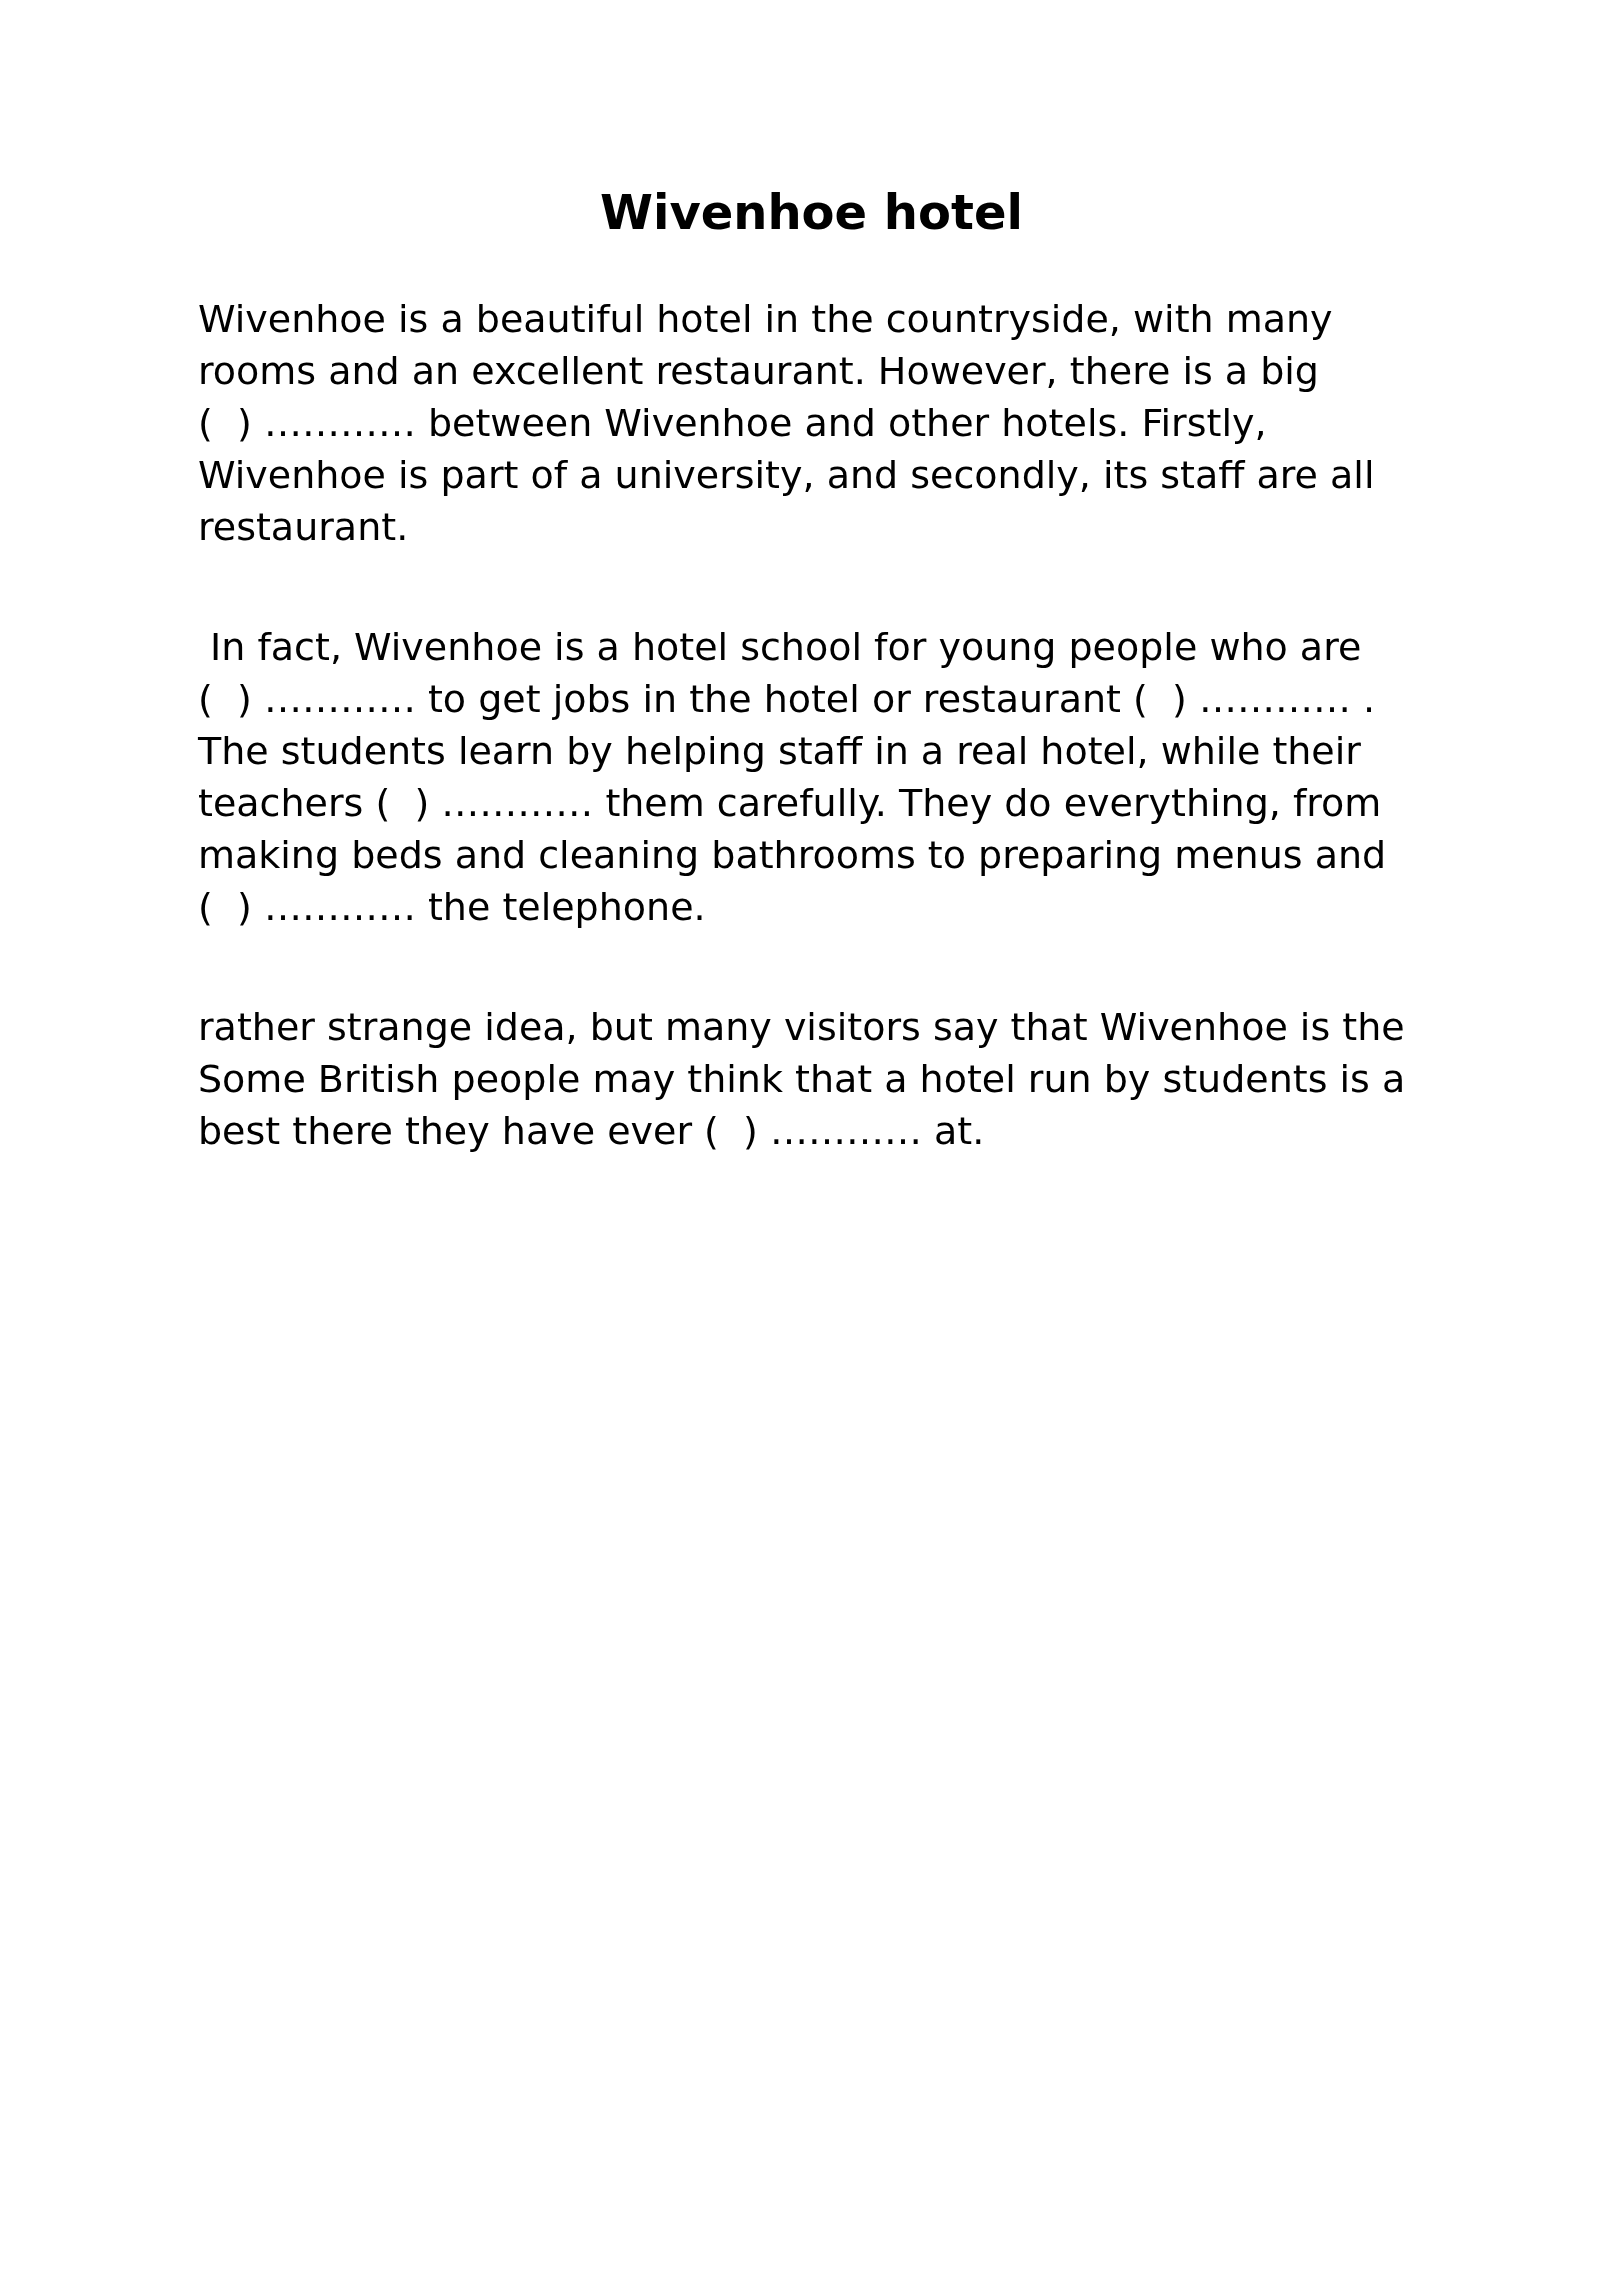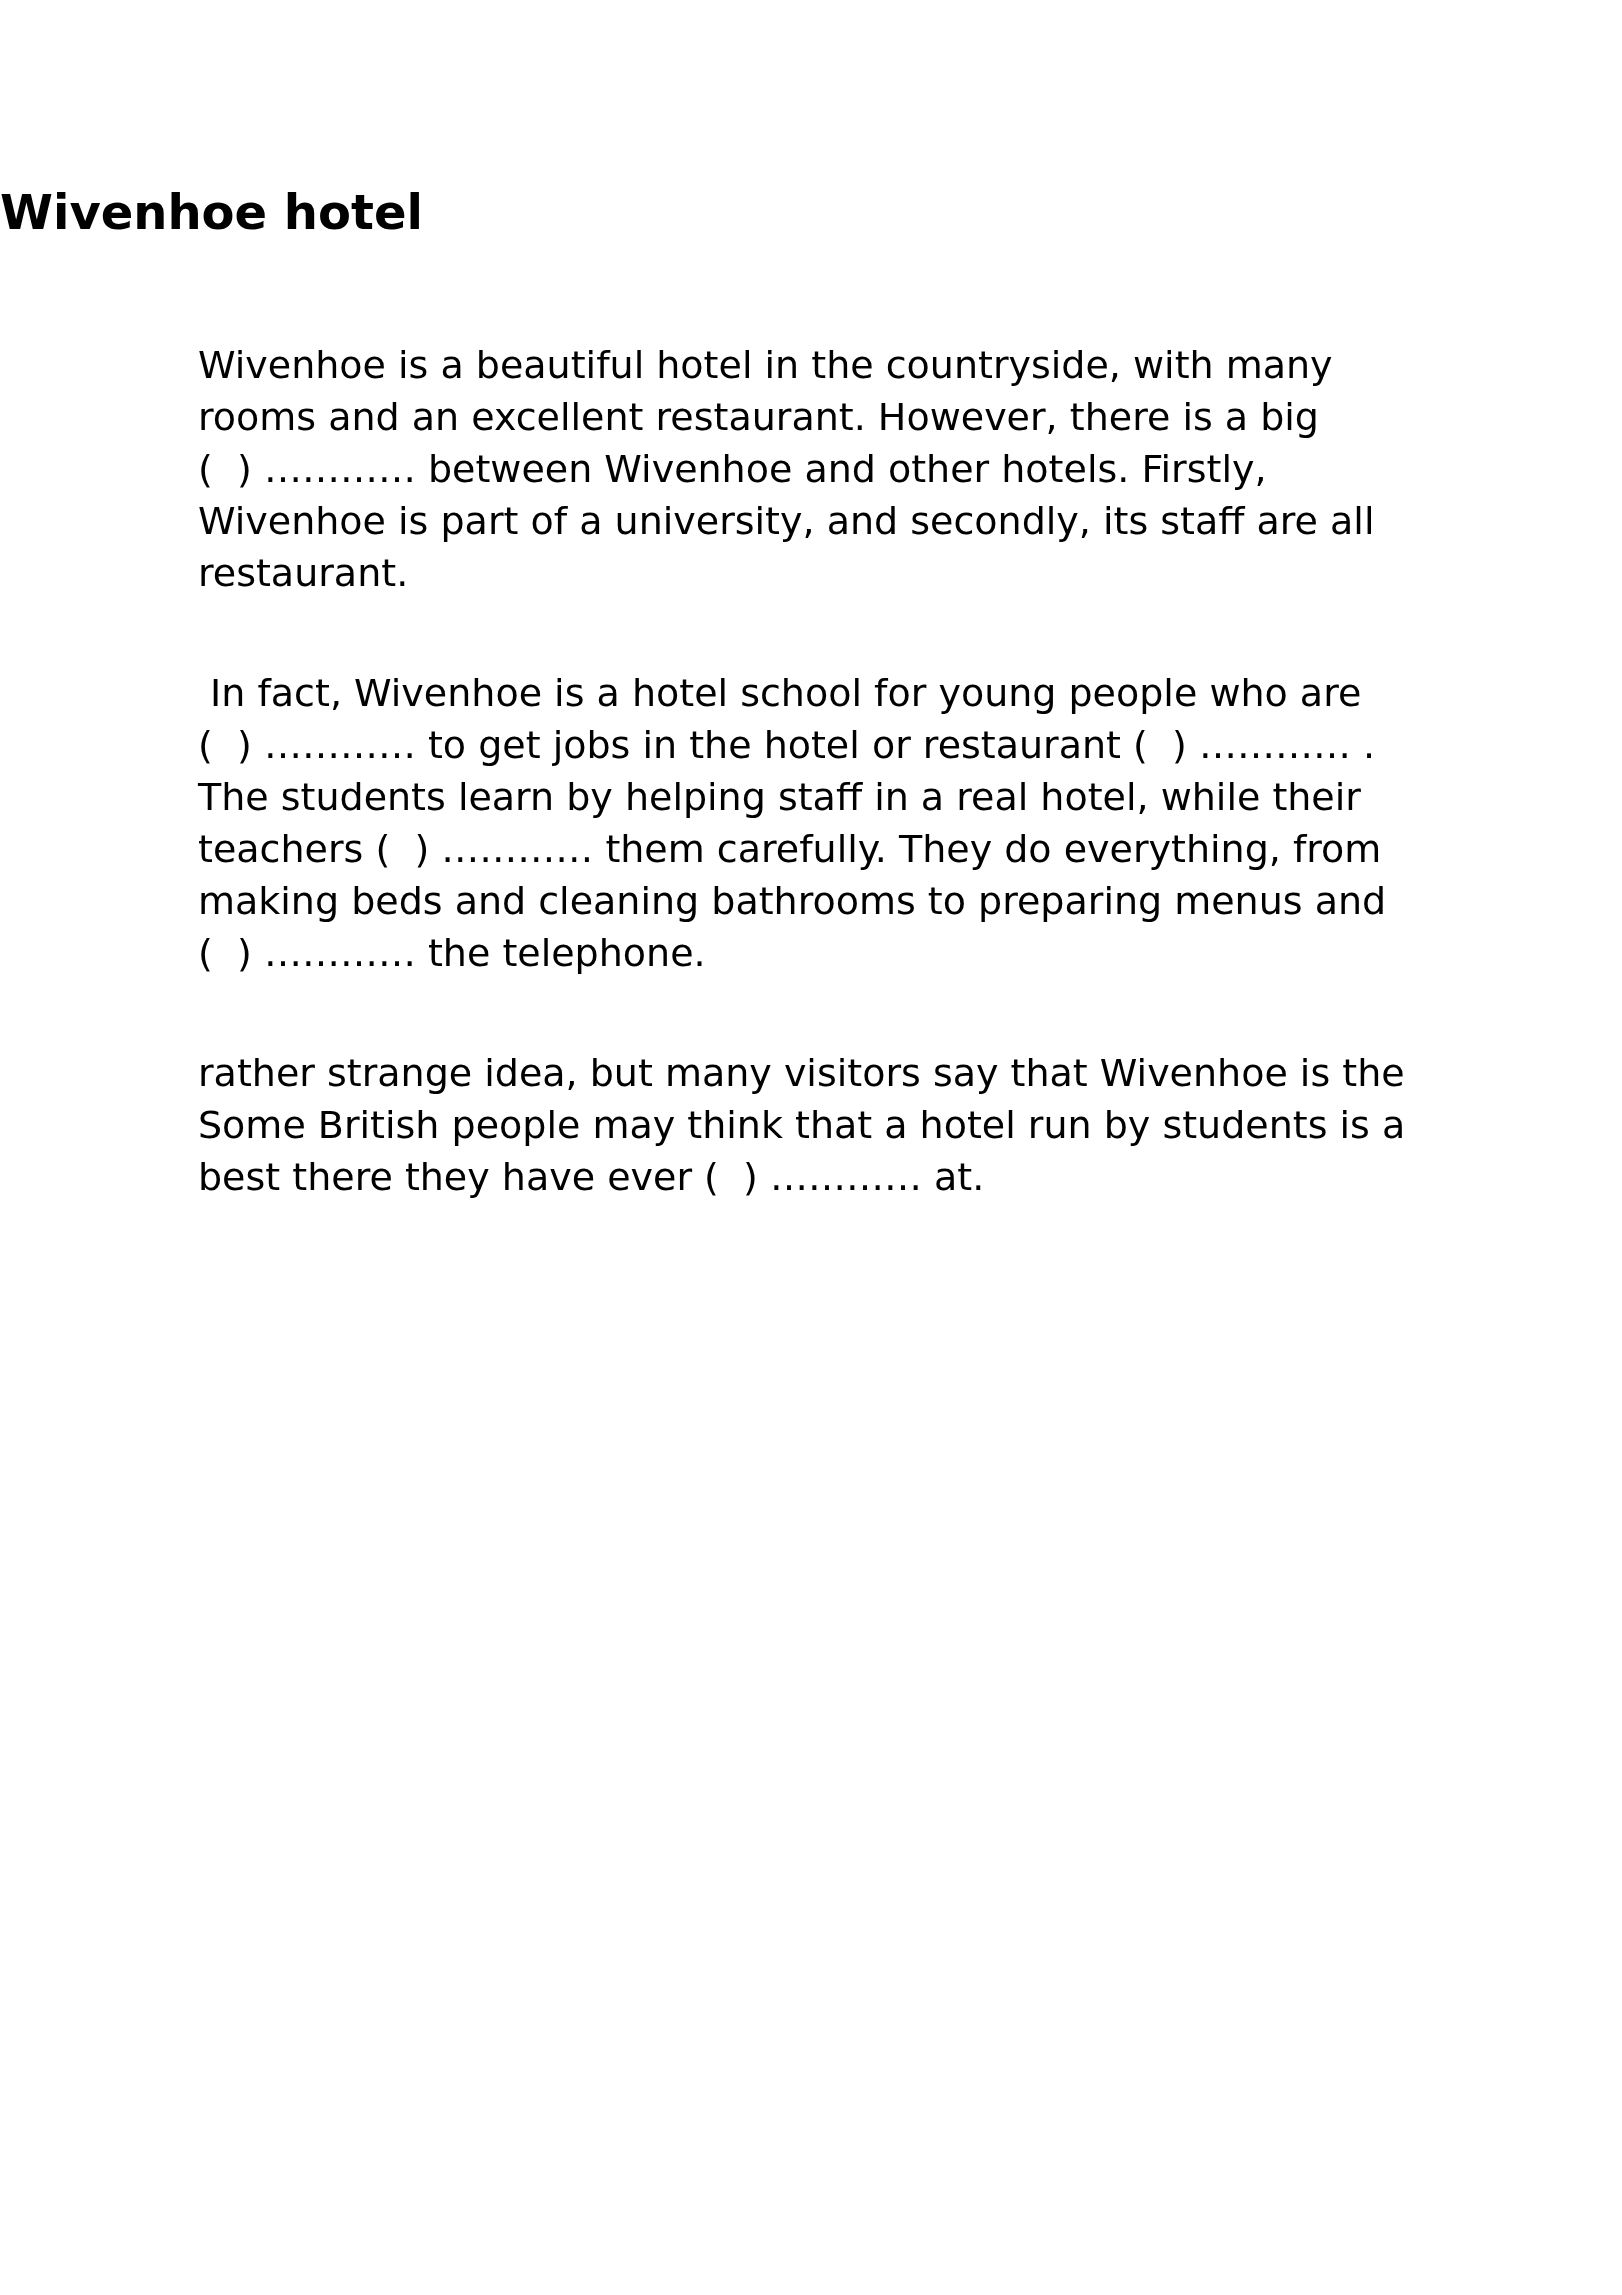--- a/index.html
+++ b/index.html
@@ -12,28 +12,28 @@
     width: 1623px;
     height: 2295px;
     background: #ffffff;
     color: #000000;
     font-family: "DejaVu Sans", "Liberation Sans", sans-serif;
     overflow: hidden;
   }
   .title {
     margin: 0;
     padding-top: 182px;
-    text-align: left;
+    text-align: center;
     font-size: 48px;
     line-height: 60px;
     font-weight: 700;
     letter-spacing: 0;
   }
   .content {
-    margin-top: 97px;
+    margin-top: 51px;
     margin-left: 198px;
     margin-right: 118px;
     font-size: 38px;
     line-height: 52px;
     font-weight: 400;
   }
   .para {
     margin: 0 0 68px 0;
     padding: 0;
   }

